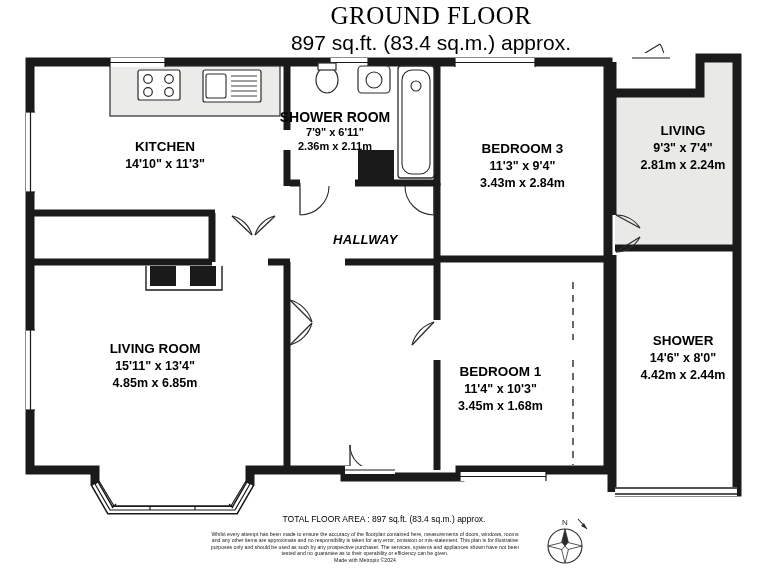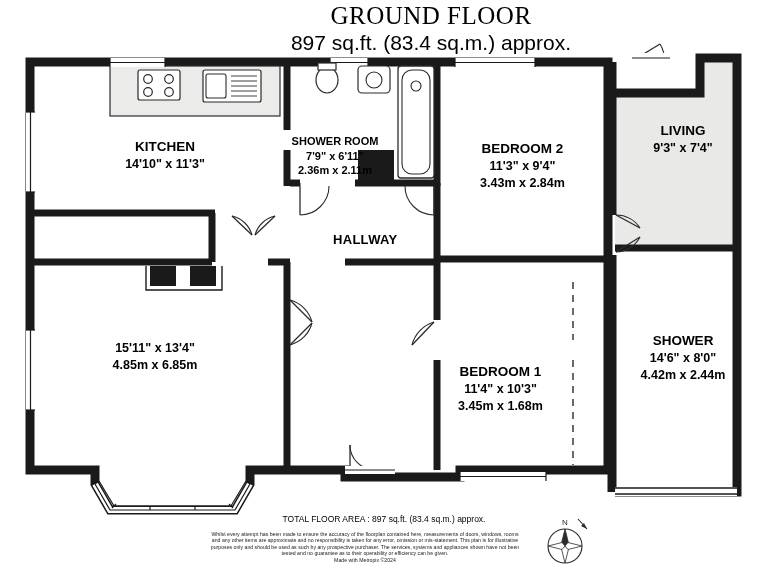--- a/index.html
+++ b/index.html
@@ -52,28 +52,29 @@
     font-weight: bold;
     line-height: 18px;
     white-space: nowrap;
   }
   .room-label .rdim {
     font-size: 12.5px;
     font-weight: bold;
     line-height: 17px;
     white-space: nowrap;
   }
-  .room-label.small .rname { font-size: 11px; line-height: 15px; margin-top: 24px; }
+  .room-label.small .rname { font-size: 14px; line-height: 15px; }
   .room-label.small .rdim { font-size: 11px; line-height: 14px; }
   .hallway-label {
     position: absolute;
     font-size: 13px;
     font-weight: bold;
     letter-spacing: 0.3px;
     pointer-events: none;
+    font-style: italic;
   }
   .footer-area {
     position: absolute;
     width: 768px;
     left: 0;
     text-align: center;
     pointer-events: none;
   }
   .footer-total {
     font-size: 8.5px;
@@ -262,31 +263,33 @@
   <div class="rdim">14'10"  x 11'3"</div>
 </div>
 
 <div class="room-label small" style="left:275px; top:110px; width:120px;">
   <div class="rname">SHOWER ROOM</div>
   <div class="rdim">7'9"  x 6'11"</div>
   <div class="rdim">2.36m  x 2.11m</div>
 </div>
 
 <div class="room-label" style="left:440px; top:140px; width:165px;">
-  <div class="rname">BEDROOM 2</div>
+  <div class="rname">BEDROOM 3</div>
   <div class="rdim">11'3"  x 9'4"</div>
   <div class="rdim">3.43m  x 2.84m</div>
 </div>
 
 <div class="room-label" style="left:618px; top:122px; width:130px;">
   <div class="rname">LIVING</div>
   <div class="rdim">9'3"  x 7'4"</div>
+  <div class="rdim">2.81m  x 2.24m</div>
 </div>
 
 <div class="room-label" style="left:55px; top:340px; width:200px;">
+  <div class="rname">LIVING ROOM</div>
   <div class="rdim">15'11"  x 13'4"</div>
   <div class="rdim">4.85m  x 6.85m</div>
 </div>
 
 <div class="room-label" style="left:418px; top:330px; width:165px;margin-top:33px;">
   <div class="rname">BEDROOM 1</div>
   <div class="rdim">11'4"  x 10'3"</div>
   <div class="rdim">3.45m  x 1.68m</div>
 </div>
 

